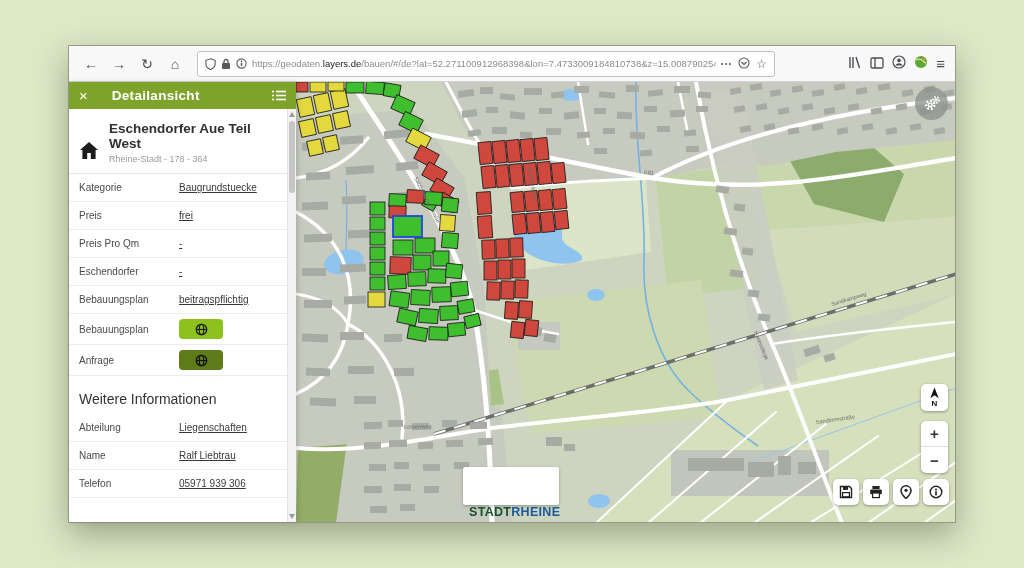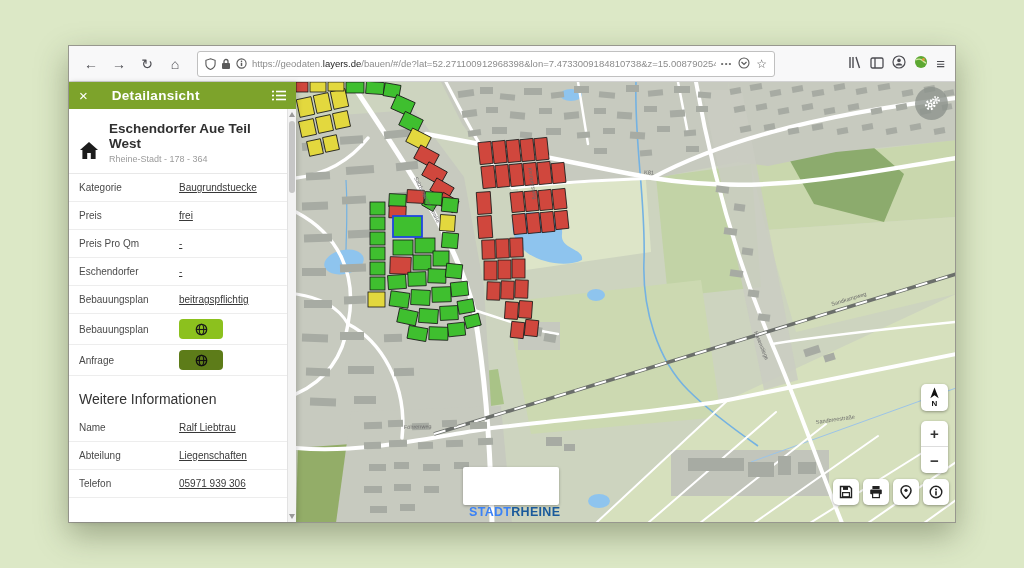--- a/index.html
+++ b/index.html
@@ -46,21 +46,21 @@
   .ctl{position:absolute;background:#fff;border-radius:5px;box-shadow:0 1px 3px rgba(0,0,0,.35);display:flex;align-items:center;justify-content:center;}
   .settings{width:33px;height:33px;border-radius:50%;background:rgba(140,146,140,.78);right:7px;top:5px;box-shadow:none;}
   .north{width:27px;height:27px;right:7px;top:302px;flex-direction:column;}
   .zoomstack{width:27px;height:52px;right:7px;top:339px;flex-direction:column;padding:0;}
   .zbtn{width:100%;height:26px;display:flex;align-items:center;justify-content:center;font-size:15px;font-weight:700;color:#333;box-sizing:border-box;}
   .zbtn:first-child{border-bottom:1px solid #ddd;}
   .btnrow{position:absolute;right:6px;bottom:17px;display:flex;gap:4px;}
   .sqbtn{width:26px;height:26px;background:#fff;border-radius:5px;box-shadow:0 1px 3px rgba(0,0,0,.35);display:flex;align-items:center;justify-content:center;}
   .logo{position:absolute;left:167px;top:385px;width:96px;height:38px;background:#fff;border-radius:2px;box-shadow:0 1px 3px rgba(0,0,0,.3);padding:4px 6px 2px;box-sizing:border-box;}
   .logo-line{display:flex;align-items:baseline;white-space:nowrap;}
-  .l-stadt{font-size:12.5px;font-weight:600;color:#3b82f6;letter-spacing:.3px;}
+  .l-stadt{font-size:12.5px;font-weight:600;color:#14532d;letter-spacing:.3px;}
   .l-rheine{font-size:12.5px;font-weight:800;color:#1a5a9b;letter-spacing:.3px;margin-top:34px;}
   .l-tag{font-size:4.8px;color:#1a5a9b;text-align:right;margin-top:0;}
 </style>
 </head>
 <body>
 
 <div class="stage">
   <div class="window">
 
     <div class="toolbar">
@@ -212,26 +212,26 @@
                   <circle cx="7" cy="7" r="5.6" fill="none" stroke="#101010" stroke-width="1.4"></circle>
                   <ellipse cx="7" cy="7" rx="2.4" ry="5.6" fill="none" stroke="#101010" stroke-width="1.2"></ellipse>
                   <line x1="1.4" y1="7" x2="12.6" y2="7" stroke="#101010" stroke-width="1.2"></line>
                 </svg>
             </button>
           </div>
 
           <div class="more-h">Weitere Informationen</div>
 
           <div class="prow">
+              <span class="pl">Abteilung</span>
+              <span class="pv">Liegenschaften</span>
+            </div>
+          <div class="prow">
               <span class="pl">Name</span>
               <span class="pv">Ralf Liebtrau</span>
-            </div>
-          <div class="prow">
-              <span class="pl">Abteilung</span>
-              <span class="pv">Liegenschaften</span>
             </div>
           <div class="prow">
               <span class="pl">Telefon</span>
               <span class="pv">05971 939 306</span>
             </div>
 
         </div>
 
         <div class="scrollbar">
           <div class="scroll-up"></div>

